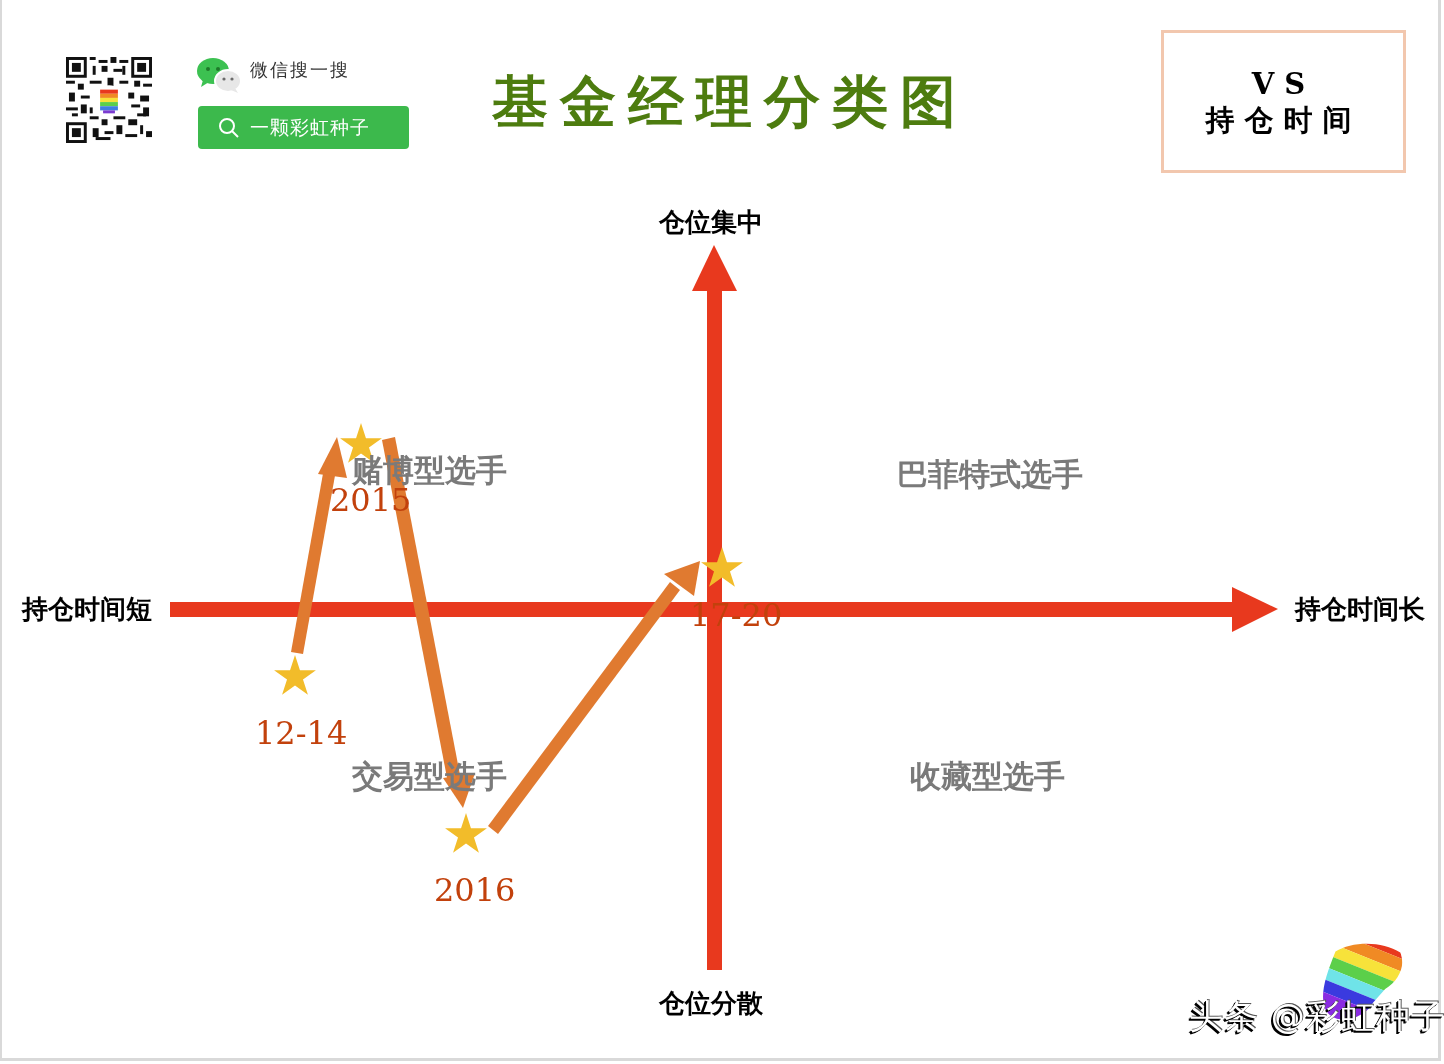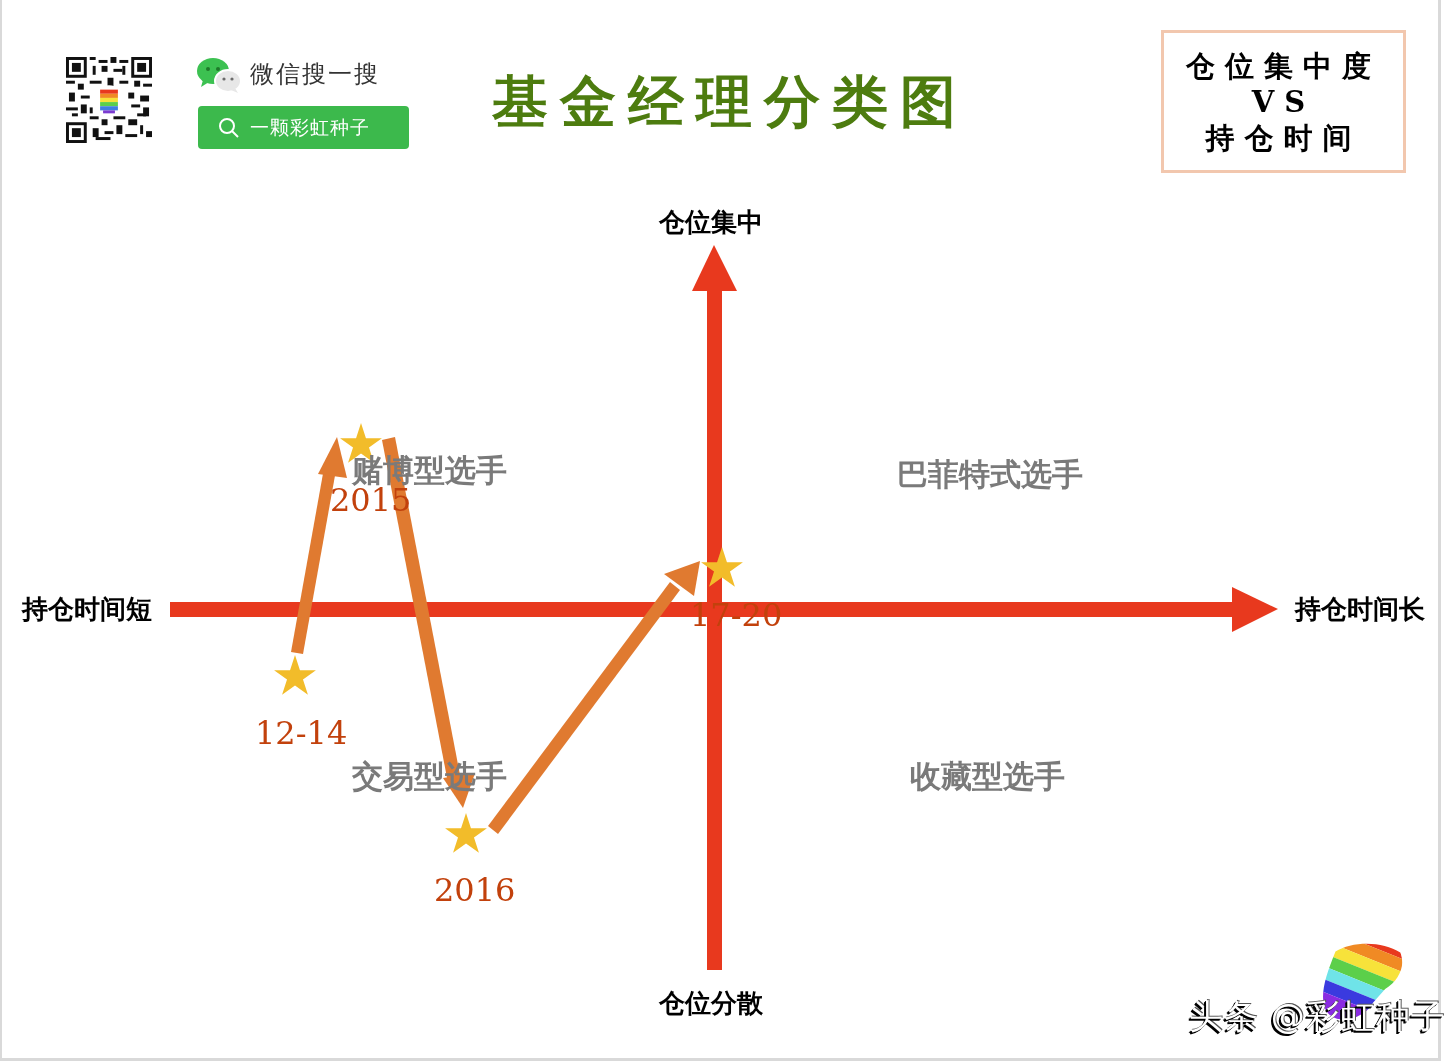--- a/index.html
+++ b/index.html
@@ -5,21 +5,21 @@
   html, body { margin: 0; padding: 0; background: #ffffff; }
   body { width: 1444px; height: 1064px; position: relative; overflow: hidden;
          font-family: "DejaVu Serif", "Liberation Serif", serif; }
   .frame { position: absolute; left: 0; top: 0; width: 1441px; height: 1061px;
            border-left: 2px solid #d9d9d9; border-right: 3px solid #d9d9d9; border-bottom: 3px solid #d9d9d9;
            box-sizing: border-box; }
   .qr { position: absolute; left: 66px; top: 57px; width: 86px; height: 86px; }
   .wechat { position: absolute; left: 196px; top: 56px; width: 210px; height: 96px; }
   .wx-logo { position: absolute; left: 0; top: 0; width: 46px; height: 38px; }
   .wx-text { position: absolute; left: 54px; top: 2px; font-family: "DejaVu Sans", sans-serif;
-             font-size: 24px; color: #333333; letter-spacing: 2px; white-space: nowrap; }
+             font-size: 18px; color: #333333; letter-spacing: 2px; white-space: nowrap; }
   .wx-search { position: absolute; left: 2px; top: 50px; width: 203px; height: 43px; background: #3cb94c;
                border-radius: 4px; color: #ffffff; display: flex; align-items: center; padding-left: 8px; }
   .wx-search svg { margin-left: 12px; }
   .wx-search-label { margin-left: 10px; font-family: "DejaVu Sans", sans-serif; font-size: 19px; letter-spacing: 1px; white-space: nowrap; }
   .title { position: absolute; left: 492px; top: 66px; font-size: 56px; font-weight: bold; color: #4d7c0f;
            letter-spacing: 12px; white-space: nowrap; line-height: 70px; }
   .legend-box { position: absolute; left: 1161px; top: 30px; width: 245px; height: 143px; box-sizing: border-box;
                 border: 3px solid #f2c7ae; background: #ffffff; text-align: center;
                 display: flex; flex-direction: column; justify-content: center; }
   .legend-line { font-size: 29px; font-weight: bold; letter-spacing: 10px; line-height: 36px; color: #000000; white-space: nowrap; }
@@ -115,21 +115,20 @@
       <circle cx="9" cy="9" r="7" fill="none" stroke="#ffffff" stroke-width="2"></circle>
       <line x1="14" y1="14" x2="20" y2="20" stroke="#ffffff" stroke-width="2"></line>
     </svg>
     <span class="wx-search-label">一颗彩虹种子</span>
   </div>
 </div>
 
 <div class="title">基金经理分类图</div>
 
 <div class="legend-box">
-  <div class="legend-line">仓位集中度</div>
   <div class="legend-line">VS</div>
   <div class="legend-line">持仓时间</div>
 </div>
 
 <svg class="diagram" viewBox="0 0 1444 1064">
 
   <g>
     <rect x="170" y="602" width="1070" height="15" fill="#e8391e"></rect>
     <polygon points="1232,587 1232,632 1278,609" fill="#e8391e"></polygon>
   </g>

